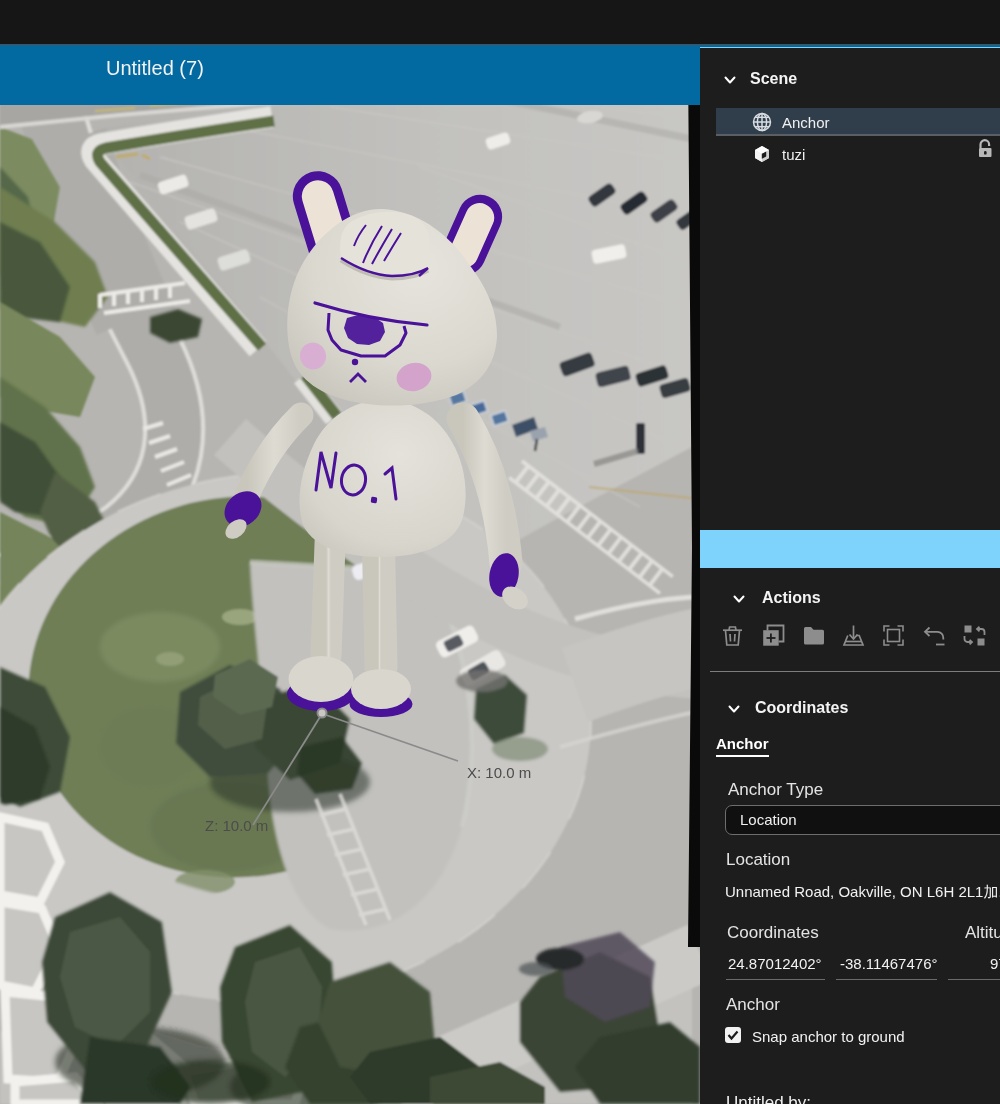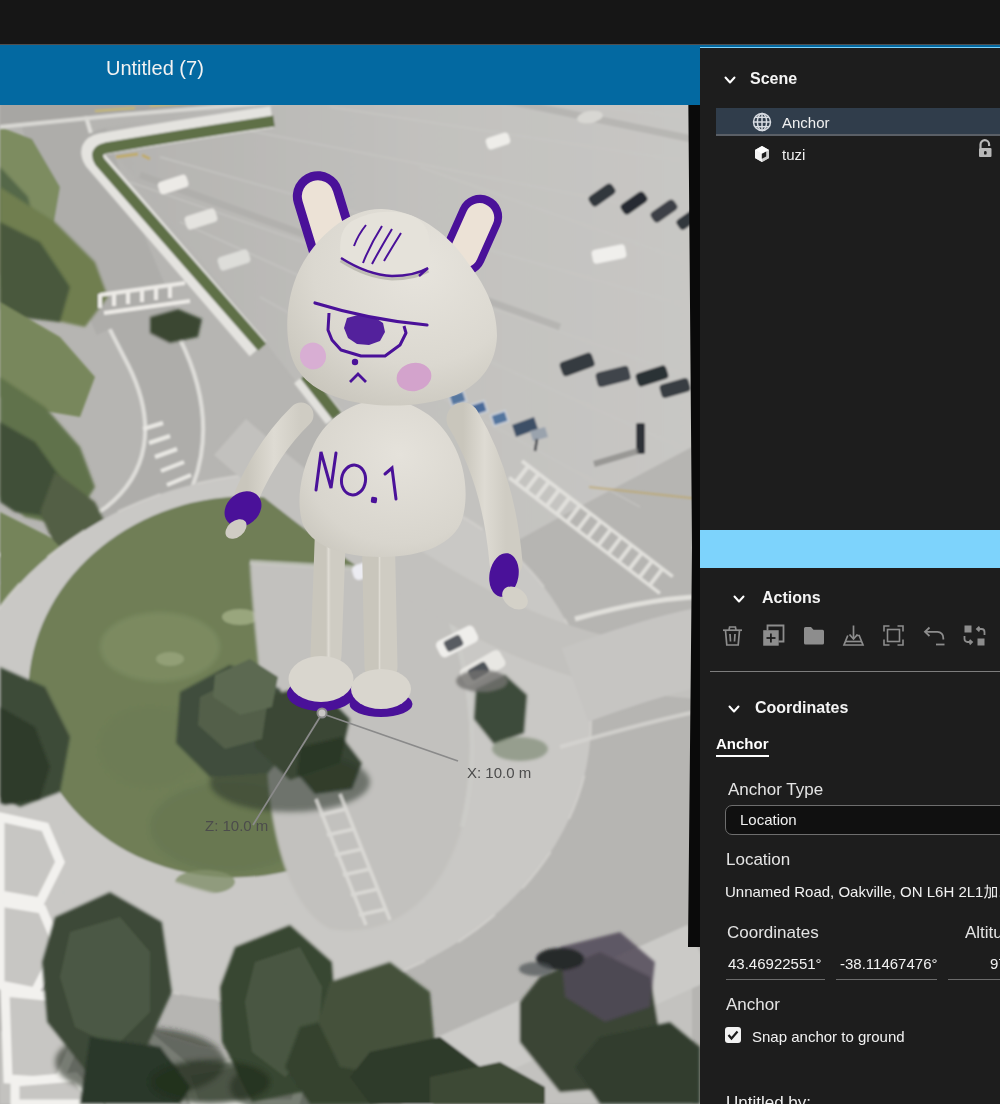--- a/index.html
+++ b/index.html
@@ -467,21 +467,21 @@
     <div class="hdr" style="left:55px;top:131px;">Coordinates</div>
     <div style="position:absolute;left:16px;top:167px;color:#fff;font-weight:bold;font-size:15px;border-bottom:2px solid #fff;padding-bottom:3px;">Anchor</div>
     <div class="lbl" style="left:28px;top:212px;">Anchor Type</div>
     <div style="position:absolute;left:25px;top:237px;width:290px;height:30px;border:1.5px solid #6e6e6e;border-radius:7px;background:#101010;">
       <div style="position:absolute;left:14px;top:5px;color:#f0f0f0;font-size:15px;">Location</div>
     </div>
     <div class="lbl" style="left:26px;top:282px;">Location</div>
     <div class="val" style="left:25px;top:315px;width:280px;white-space:nowrap;overflow:hidden;">Unnamed Road, Oakville, ON L6H 2L1加...</div>
     <div class="lbl" style="left:27px;top:355px;">Coordinates</div>
     <div class="lbl" style="left:265px;top:355px;">Altitude</div>
-    <div class="val" style="left:28px;top:387px;">43.46922551°</div>
+    <div class="val" style="left:28px;top:387px;">24.87012402°</div>
     <div class="val" style="left:140px;top:387px;">-38.11467476°</div>
     <div class="val" style="left:250px;top:387px;margin-left:40px;">97.73</div>
     <div class="fieldline" style="left:26px;top:411px;width:99px;"></div>
     <div class="fieldline" style="left:136px;top:411px;width:101px;"></div>
     <div class="fieldline" style="left:248px;top:411px;width:52px;"></div>
     <div class="lbl" style="left:26px;top:427px;">Anchor</div>
     <div style="position:absolute;left:25px;top:459px;width:16px;height:16px;background:#f2f2f2;border-radius:3px;">
       <svg width="16" height="16" viewBox="0 0 16 16">
           <path d="M3.5 8 L6.5 11.5 L12.5 4.5" stroke="#1a1a1a" stroke-width="2.2" fill="none"></path>
         </svg>

